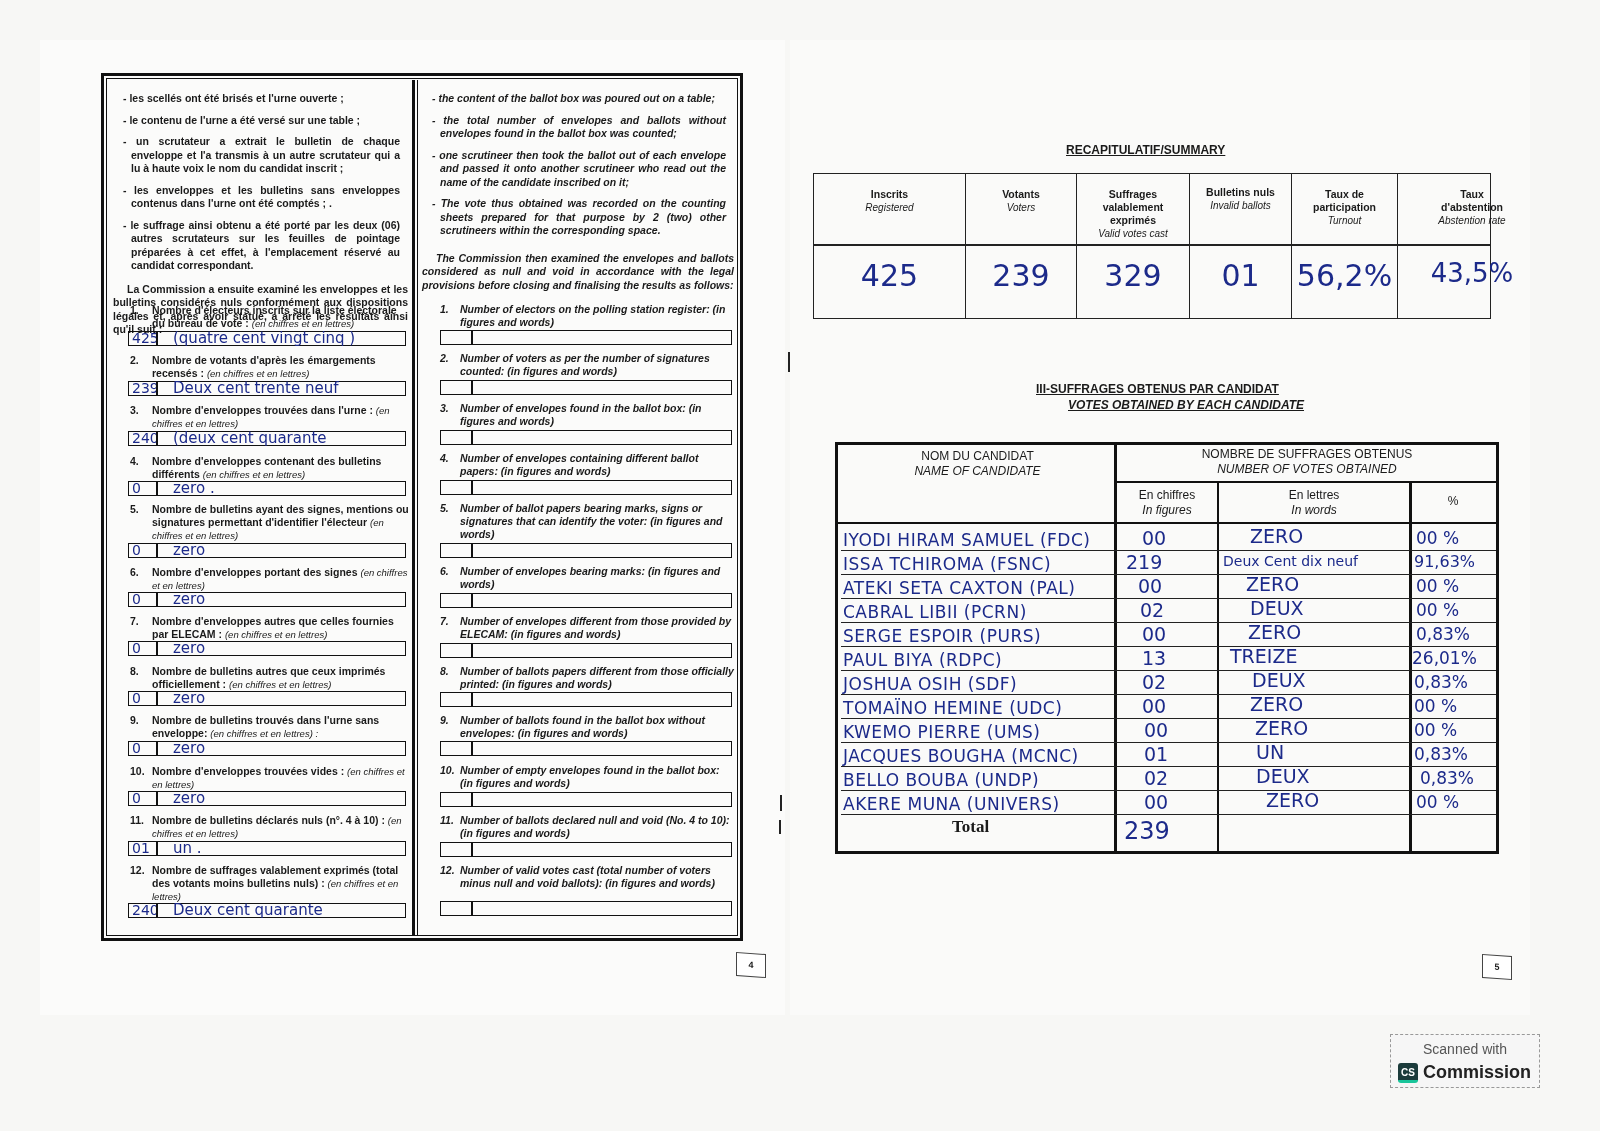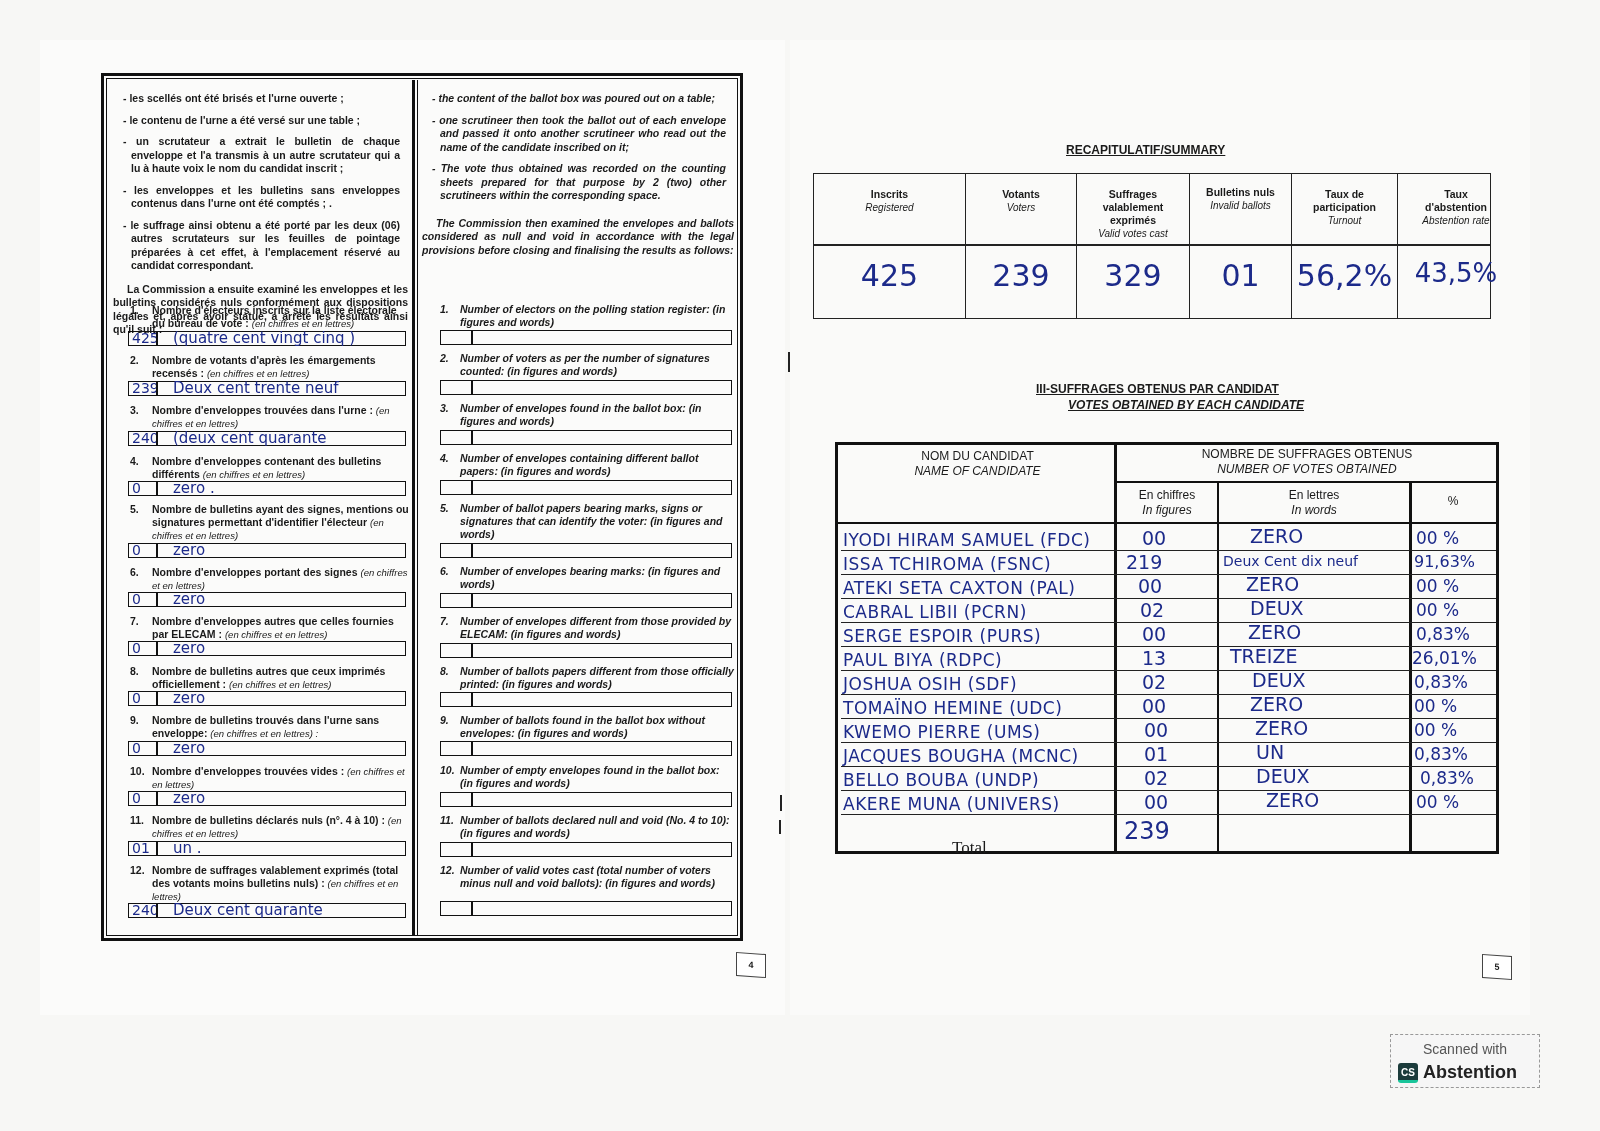--- a/index.html
+++ b/index.html
@@ -93,20 +93,21 @@
   <p class="bullet">- les scellés ont été brisés et l'urne ouverte ;</p>
   <p class="bullet">- le contenu de l'urne a été versé sur une table ;</p>
   <p class="bullet">- un scrutateur a extrait le bulletin de chaque enveloppe et l'a transmis à un autre scrutateur qui a lu à haute voix le nom du candidat inscrit ;</p>
   <p class="bullet">- les enveloppes et les bulletins sans enveloppes contenus dans l'urne ont été comptés ; .</p>
   <p class="bullet">- le suffrage ainsi obtenu a été porté par les deux (06) autres scrutateurs sur les feuilles de pointage préparées à cet effet, à l'emplacement réservé au candidat correspondant.</p>
   <p class="para">La Commission a ensuite examiné les enveloppes et les bulletins considérés nuls conformément aux dispositions légales et, après avoir statué, a arrêté les résultats ainsi qu'il suit :</p>
 </div>
 
 <div class="col en">
   <p class="bullet">- the content of the ballot box was poured out on a table;</p>
+  <p class="bullet">- the total number of envelopes and ballots without envelopes found in the ballot box was counted;</p>
   <p class="bullet">- one scrutineer then took the ballot out of each envelope and passed it onto another scrutineer who read out the name of the candidate inscribed on it;</p>
   <p class="bullet">- The vote thus obtained was recorded on the counting sheets prepared for that purpose by 2 (two) other scrutineers within the corresponding space.</p>
   <p class="para" style="margin-top:14px">The Commission then examined the envelopes and ballots considered as null and void in accordance with the legal provisions before closing and finalising the results as follows:</p>
 </div>
 
 <div class="item fr-item" style="top:304px">
     <span class="num">1.</span>
     <span class="txt"><span>Nombre d'électeurs inscrits sur la liste électorale du bureau de vote :</span> <span class="sub">(en chiffres et en lettres)</span></span>
   </div>
 <div class="ans-box fr-box" style="top:331px">
@@ -333,21 +334,21 @@
     <div class="sum-val hand">329</div>
   </div>
   <div class="cell" style="left:376px; width:102px">
     <div class="sum-head" style="top:12px"><span>Bulletins nuls</span><i>Invalid ballots</i></div>
     <div class="sum-val hand">01</div>
   </div>
   <div class="cell" style="left:478px; width:106px">
     <div class="sum-head" style="padding:0 10px"><span>Taux de participation</span><i>Turnout</i></div>
     <div class="sum-val hand">56,2%</div>
   </div>
-  <div class="cell" style="left:596px; width:92px">
+  <div class="cell" style="left:612px; width:92px">
     <div class="sum-head" style="padding:0 8px"><span>Taux d'abstention</span><i>Abstention rate</i></div>
     <div class="sum-val hand" style="font-size:26px">43,5%</div>
   </div>
 </div>
 
 <div class="title" style="left:1036px; top:382px">III-SUFFRAGES OBTENUS PAR CANDIDAT</div>
 <div class="title" style="left:1068px; top:398px; font-style:italic">VOTES OBTAINED BY EACH CANDIDATE</div>
 
 <div class="cand-table"></div>
 
@@ -443,22 +444,22 @@
   <span class="row-wrd hand" style="left:1256px; top:765px">DEUX</span>
   <span class="row-pct hand" style="left:1420px; top:768px">0,83%</span>
 </div>
 <div>
   <span class="row-name hand" style="top:794px">AKERE MUNA (UNIVERS)</span>
   <span class="row-fig hand" style="left:1144px; top:791px">00</span>
   <span class="row-wrd hand" style="left:1266px; top:789px">ZERO</span>
   <span class="row-pct hand" style="left:1416px; top:792px">00 %</span>
 </div>
 
-<div style="position:absolute; left:952px; top:838px; font-family:'Liberation Serif',serif; font-weight:normal; font-size:17px">Total</div>
+<div style="position:absolute; left:952px; top:817px; font-family:'Liberation Serif',serif; font-weight:bold; font-size:17px">Total</div>
 <div class="hand" style="position:absolute; left:1124px; top:817px; font-size:24px">239</div>
 
 <div class="page-num" style="left:1482px; top:955px">5</div>
 
 <div class="cs-badge">
   <div class="l1">Scanned with</div>
   <div class="logo">CS</div>
-  <div class="l2">Abstention</div>
+  <div class="l2">Commission</div>
 </div>
 
 </body></html>

